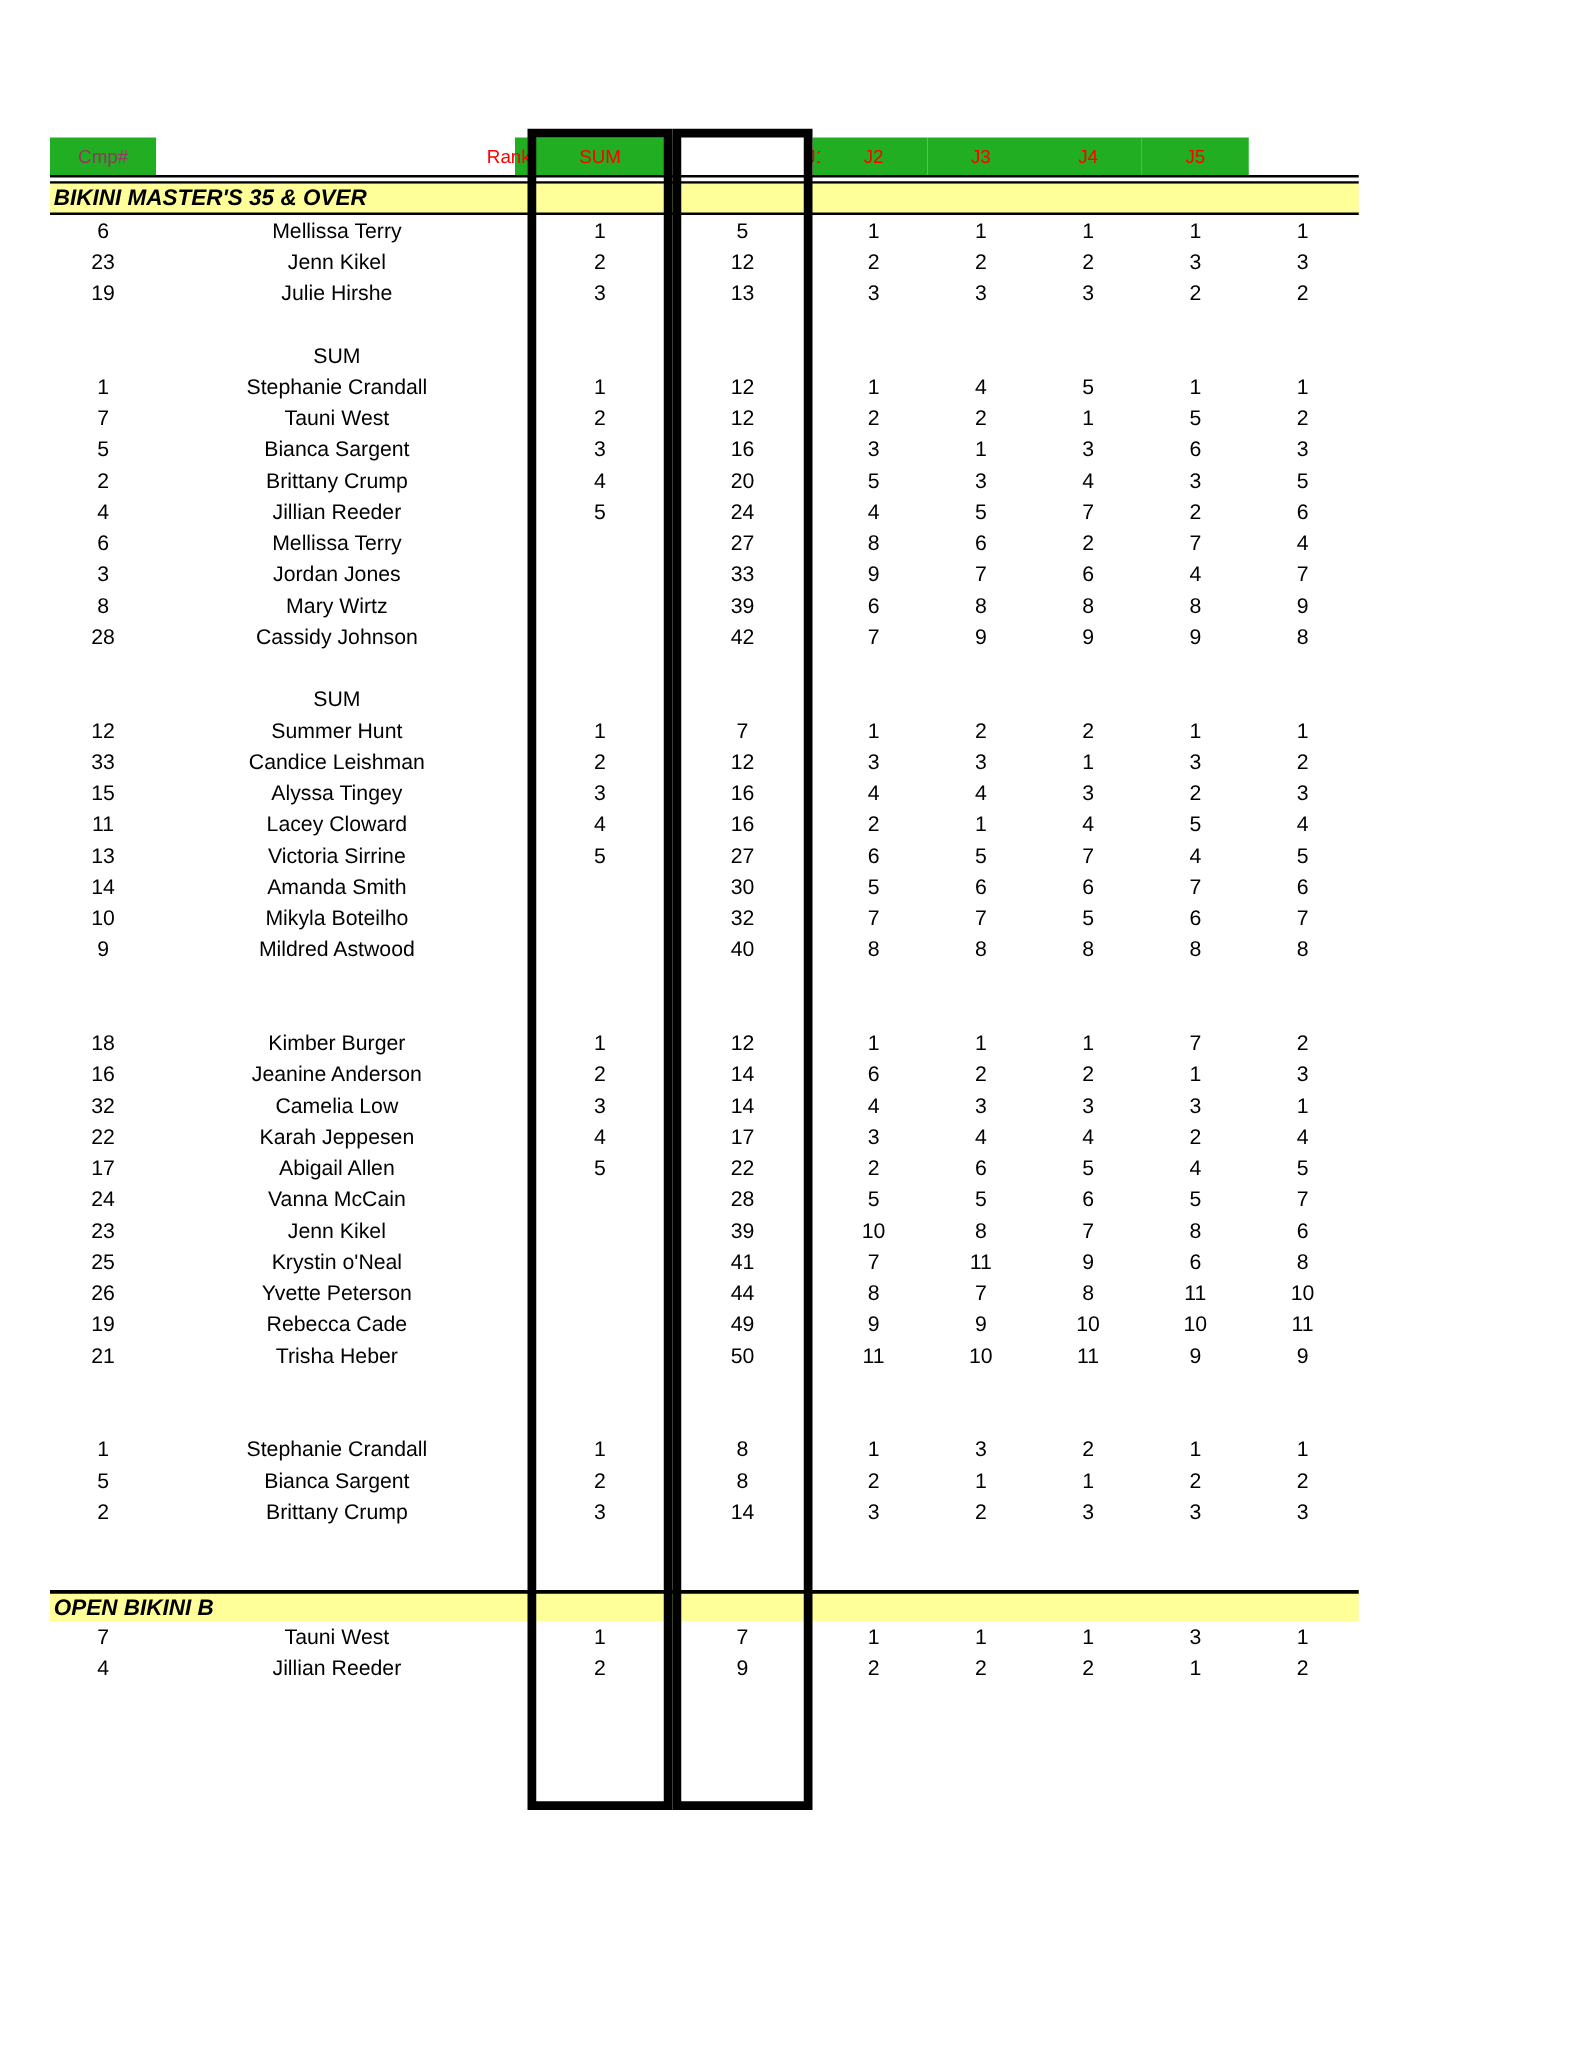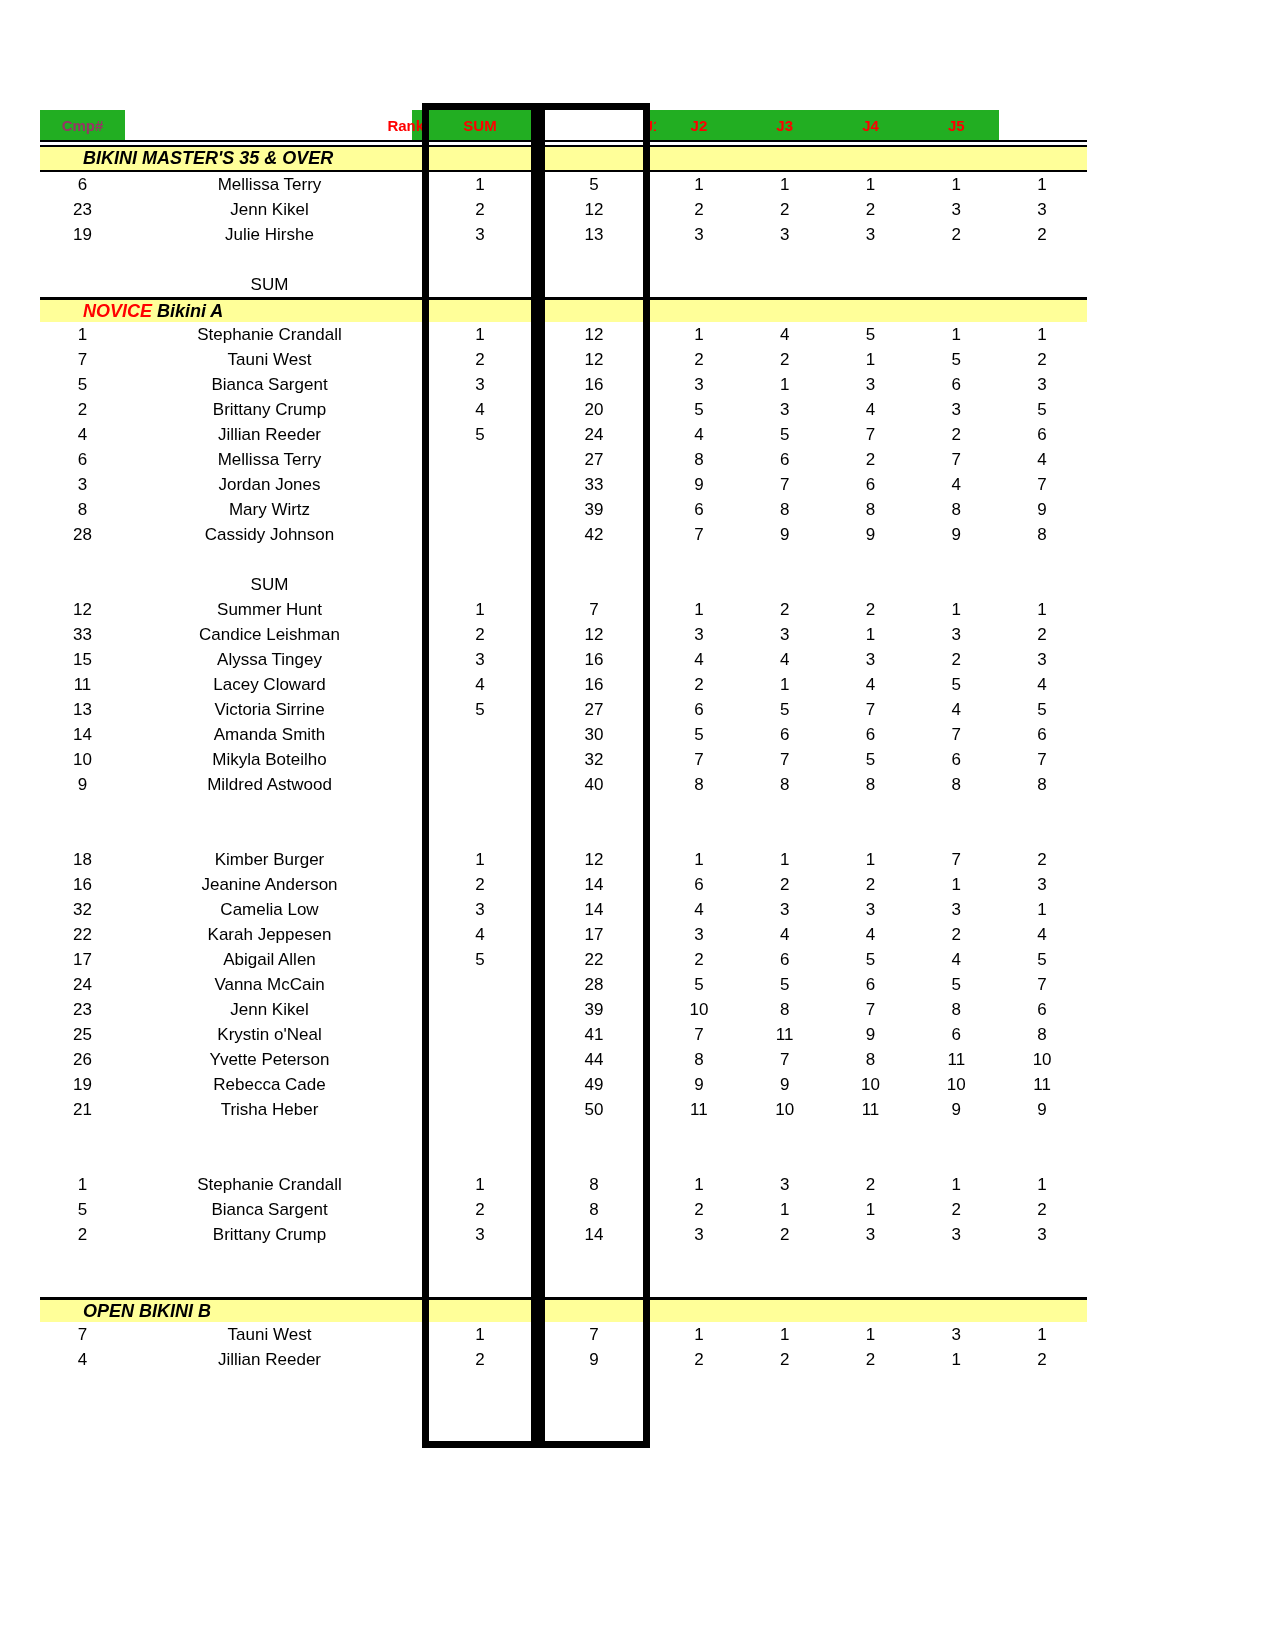--- a/index.html
+++ b/index.html
@@ -17,37 +17,37 @@
   .row{
     display:grid;
     grid-template-columns:85px 287px 10px 116px 112px 6px 85.8px 85.8px 85.8px 85.8px 85.8px;
     height:25px;box-sizing:border-box;align-items:center;
   }
   .c{display:block;min-width:0;}
   
   .hdr{height:30px;}
   .hdr .c{
     background:var(--green);height:100%;display:flex;align-items:center;justify-content:center;
-    font-weight:bold;font-size:15px;
+    font-weight:normal;font-size:15px;
   }
   .hdr .sp{background:#FFFFFF;}
   .plum{color:var(--plum);}
   .red{color:var(--red);}
   
   .dbl{height:7px;border-top:2px solid #000;border-bottom:2px solid #000;box-sizing:border-box;}
   
   .data .c,.sumrow .c{font-size:17px;line-height:25px;}
   .num{text-align:center;}
   .name{text-align:center;padding-left:2px;white-space:nowrap;}
   
   .section{background:var(--yellow);border-top:3px solid #000;}
   .section.first{border-top:none;border-bottom:2px solid #000;}
   .title{
     grid-column:1/3;font-weight:bold;font-style:italic;font-size:18px;
-    padding-left:3px;white-space:nowrap;line-height:23px;margin-left:40px;
+    padding-left:3px;white-space:nowrap;line-height:23px;
   }
   .title-red{color:var(--red);}
   
   .colbox{position:absolute;top:-7px;height:1345px;border:7px solid #000;
     box-sizing:border-box;pointer-events:none;background:transparent;}
   #boxRanking{left:382px;width:116px;}
   #boxSum{left:498px;width:112px;}
 </style>
 </head>
 <body>
@@ -110,23 +110,20 @@
         <span class="c num">3</span>
         <span class="c num">3</span>
         <span class="c num">2</span>
         <span class="c num">2</span>
       </div>
       <div class="row blank"></div>
       <div class="row sumrow">
         <span class="c num"></span>
         <span class="c name">SUM</span>
       </div>
-      <div class="row section">
-        <span class="c title"><span class="title-red">NOVICE </span><span class="title-black">Bikini A</span></span>
-      </div>
       <div class="row data">
         <span class="c num">1</span>
         <span class="c name">Stephanie Crandall</span>
         <span class="c sp"></span>
         <span class="c num">1</span>
         <span class="c num">12</span>
         <span class="c sp"></span>
         <span class="c num">1</span>
         <span class="c num">4</span>
         <span class="c num">5</span>

